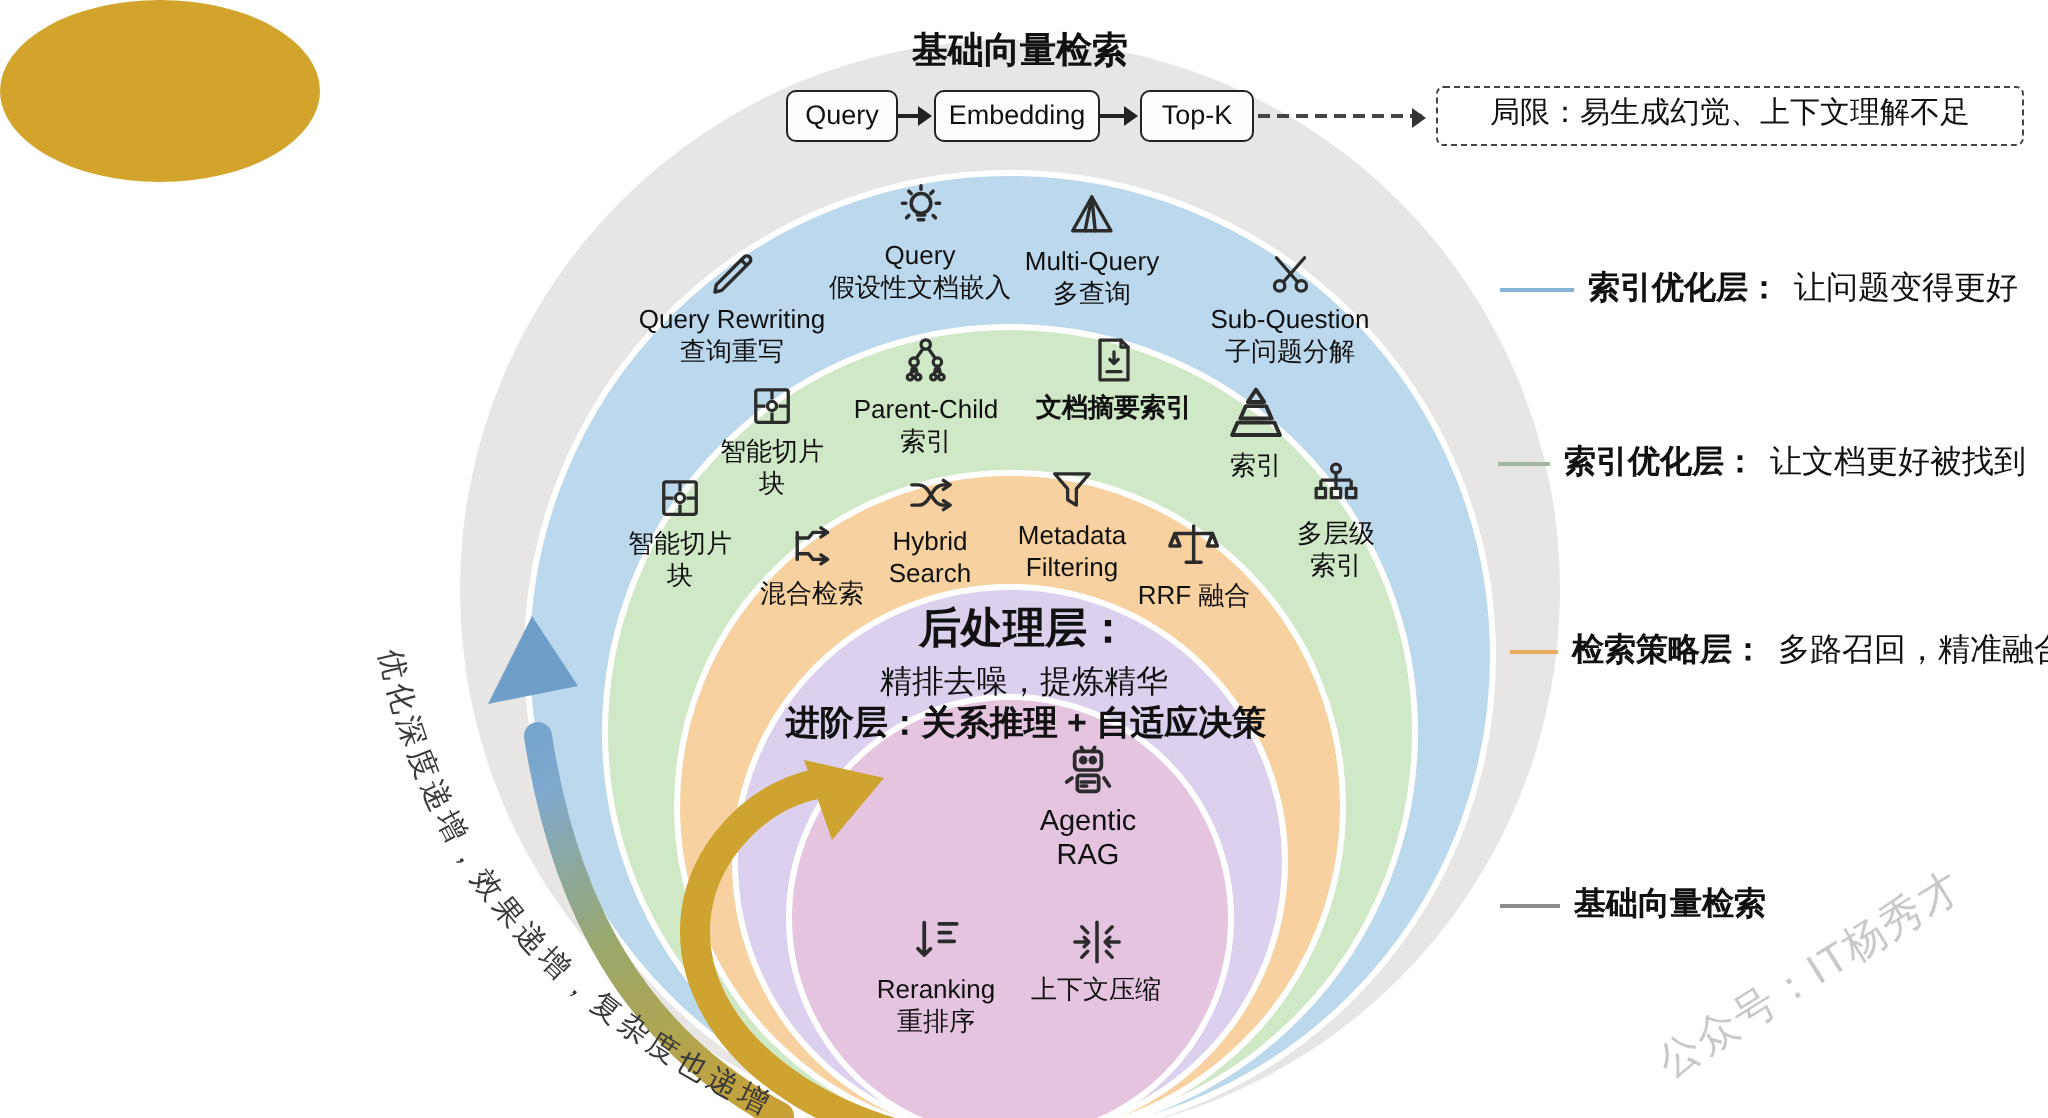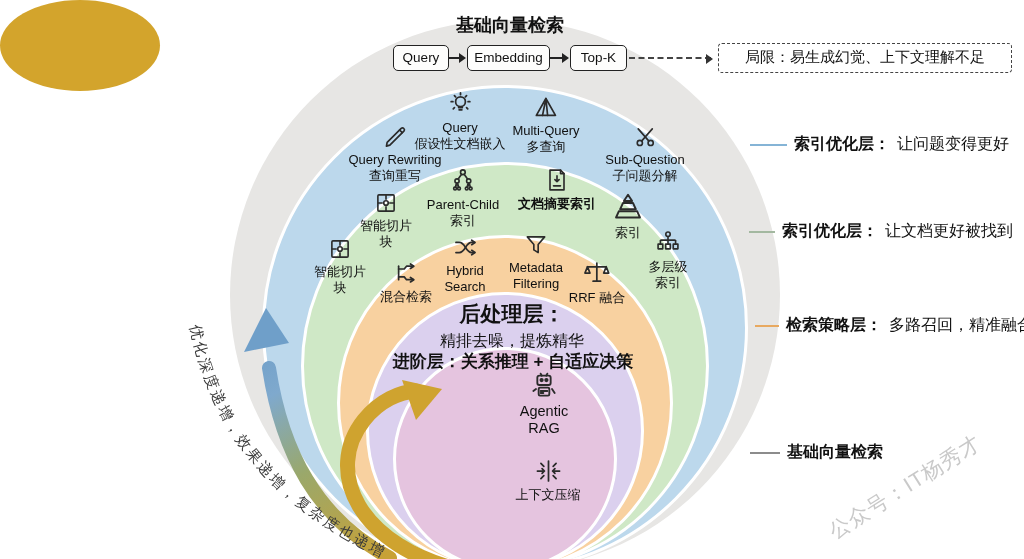--- a/index.html
+++ b/index.html
@@ -103,21 +103,21 @@
 
   <div class="page-title">基础向量检索</div>
   <div class="fbox" id="fbox-query">Query</div>
   <div class="flow-arrow" id="farrow1"></div>
   <div class="fbox" id="fbox-embedding">Embedding</div>
   <div class="flow-arrow" id="farrow2"></div>
   <div class="fbox" id="fbox-topk">Top-K</div>
   <div class="flow-arrow dashed" id="farrow3"></div>
   <div id="limitation-box">局限：易生成幻觉、上下文理解不足</div>
 
-  <div class="item" style="left:395px;top:123px;justify-content:flex-end;">
+  <div class="item" style="left:366px;top:123px;justify-content:flex-end;">
     <svg width="27" height="27" viewBox="0 0 24 24" fill="none" stroke="#2b2b2b" stroke-width="1.5" stroke-linecap="round" stroke-linejoin="round">
       <path d="M4.5 20.5l3-.8L20 7.2a1.7 1.7 0 0 0-2.4-2.4L5.1 17.3z"></path>
         <path d="M16.2 6.2l2.3 2.3"></path>
     </svg>
     <span class="nw">Query Rewriting</span>
     <span class="nw">查询重写</span>
   </div>
 
   <div class="item" style="left:460px;top:90px;">
     <svg width="28" height="28" viewBox="0 0 24 24" fill="none" stroke="#2b2b2b" stroke-width="1.5" stroke-linecap="round" stroke-linejoin="round">
@@ -259,20 +259,28 @@
       <circle cx="10.2" cy="8.3" r="0.9" fill="#2b2b2b"></circle>
         <circle cx="13.8" cy="8.3" r="0.9" fill="#2b2b2b"></circle>
       <path d="M9.5 3.5l.8 1.5M14.5 3.5l-.8 1.5"></path>
       <rect x="8" y="14" width="8" height="6" rx="1"></rect>
         <path d="M9.5 16.5h5M9.5 18h2"></path>
       <path d="M6 15l-2 1.5M18 15l2 3"></path>
     </svg>
     <span class="w60">Agentic RAG</span>
   </div>
 
+  <div class="item" style="left:468px;top:455px;">
+    <svg width="30" height="30" viewBox="0 0 24 24" fill="none" stroke="#2b2b2b" stroke-width="1.5" stroke-linecap="round" stroke-linejoin="round">
+      <path d="M7 5v13M7 18l-2.5-2.5M7 18l2.5-2.5"></path>
+        <path d="M13 5.5h7M13 9h4.5M13 12.5h6"></path>
+    </svg>
+    <span class="nw">Reranking</span>
+    <span class="nw">重排序</span>
+  </div>
 
   <div class="item" style="left:548px;top:457px;">
     <svg width="28" height="28" viewBox="0 0 24 24" fill="none" stroke="#2b2b2b" stroke-width="1.5" stroke-linecap="round" stroke-linejoin="round">
       <path d="M12 3.5v17"></path>
         <path d="M2.5 12h6M6.5 10l2 2-2 2"></path>
         <path d="M21.5 12h-6M17.5 10l-2 2 2 2"></path>
       <path d="M5.5 5.5l2.5 2.5M5.5 18.5L8 16M18.5 5.5L16 8M18.5 18.5L16 16"></path>
     </svg>
     <span class="nw">上下文压缩</span>
   </div>

